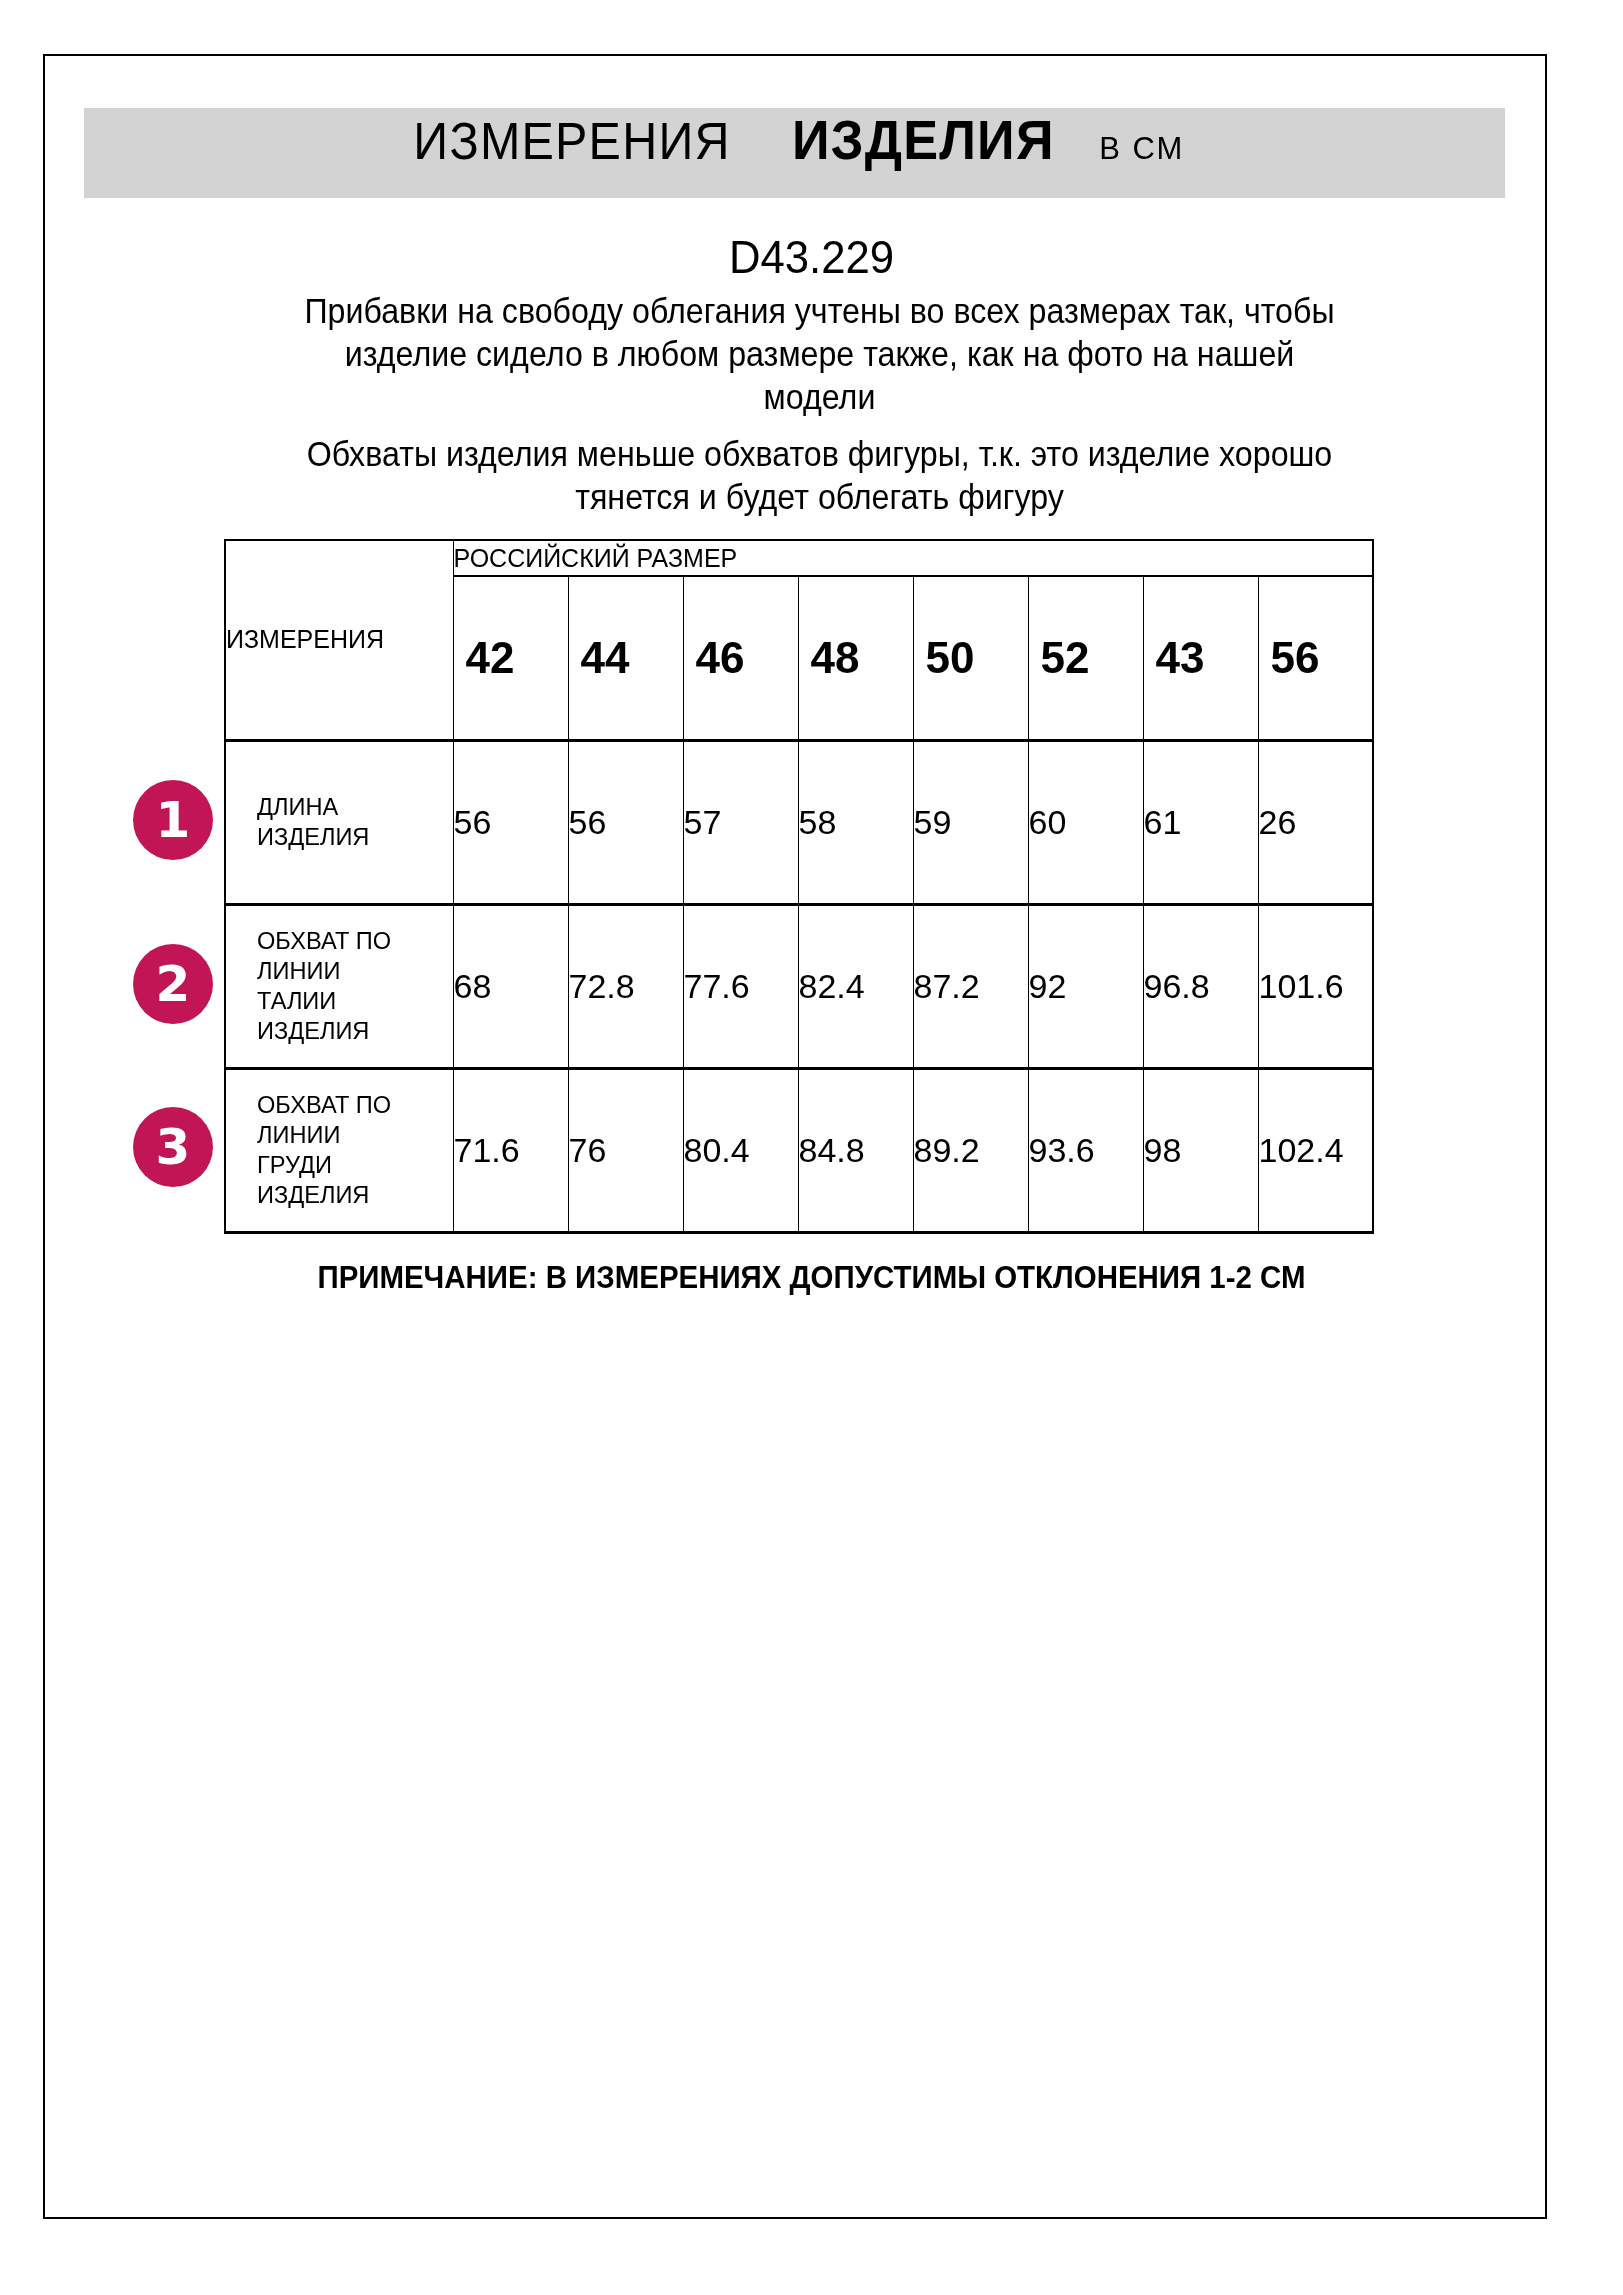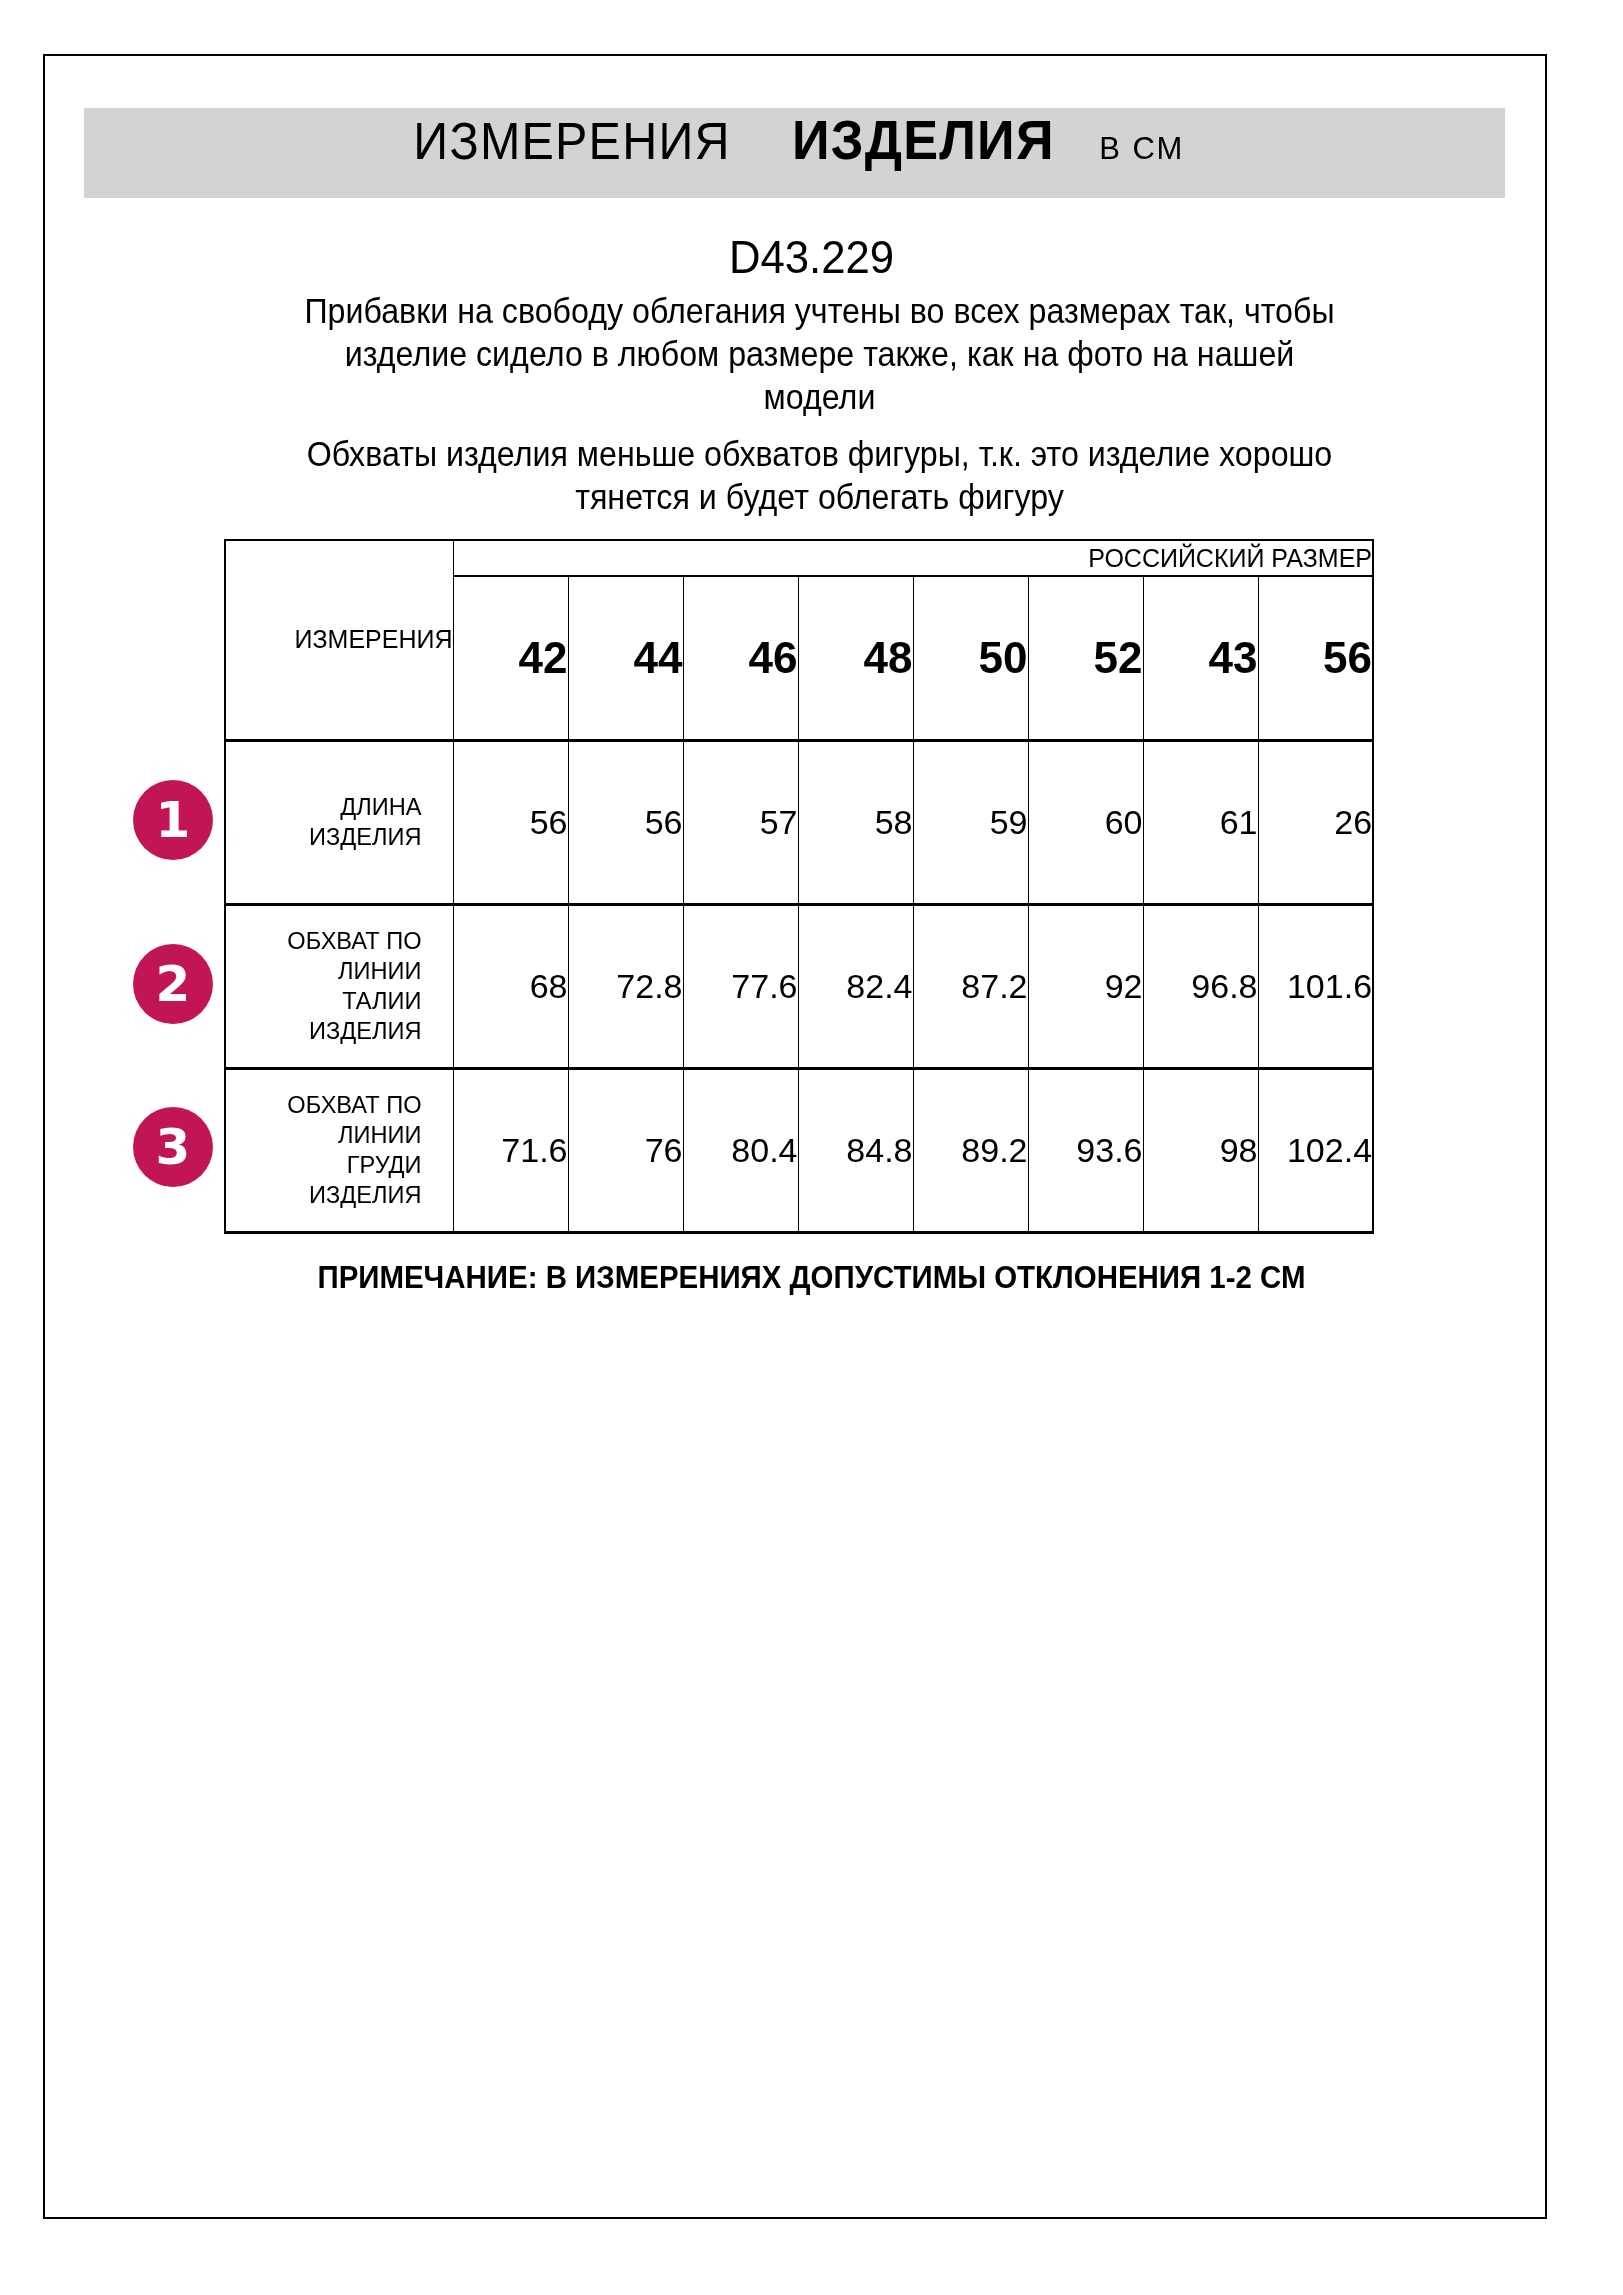--- a/index.html
+++ b/index.html
@@ -42,31 +42,31 @@
   .para-gap { height: 14.4px; }
 
   
   .size-table-wrap { left: 224px; top: 539px; }
   table.size-table {
     border-collapse: collapse; table-layout: fixed;
     width: 1144px;
   }
   table.size-table td {
     border: 1.3px solid #000;
-    text-align: right; vertical-align: middle;
+    text-align: left; vertical-align: middle;
     overflow: hidden;
   }
   table.size-table { border: 2px solid #000; }
   td.corner-cell {
     width: 228px; font-size: 25px; font-weight: 400;
   }
   td.group-cell {
     height: 36px; font-size: 25px; font-weight: 400;
   }
-  tr.sizes-row td { height: 164px; border-top-width: 2.6px; }
+  tr.sizes-row td { height: 164px; border-top-width: 2.6px; padding-left: 12px; }
   td.size-cell { font-size: 44px; font-weight: 700; }
   tr.data-row td { border-top-width: 3.3px; }
   tr.data-row:last-child td { border-bottom-width: 3.3px; }
   tr.data-row { height: 164px; }
   td.label-cell {
     font-size: 23.6px; line-height: 30px; font-weight: 400;
     padding: 15px 31px;
   }
   td.value-cell { font-size: 34px; font-weight: 400; }
 

